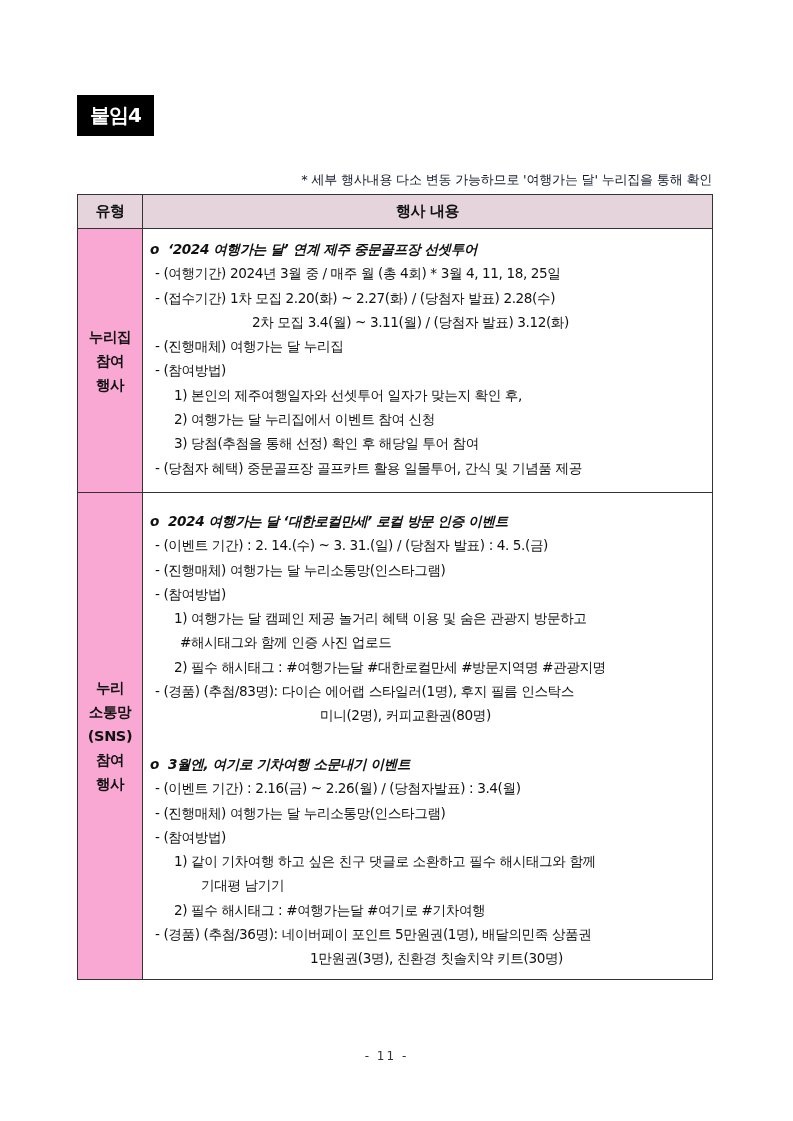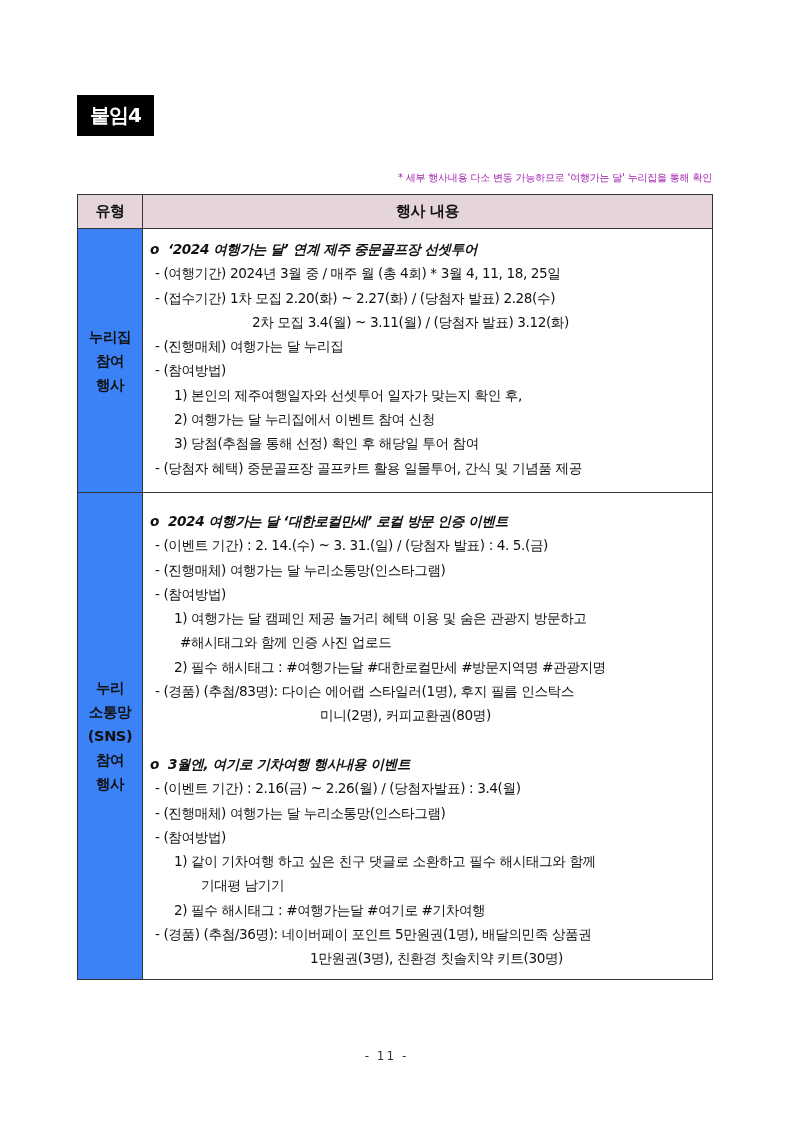--- a/index.html
+++ b/index.html
@@ -15,33 +15,33 @@
       display: flex; align-items: center; justify-content: center;
       letter-spacing: -1px;
     }
     .title-box {
       position: absolute; left: 94px; top: 0; width: 540px; height: 39px;
       border: 1px solid #000; display: flex; align-items: center;
       padding-left: 28px; box-sizing: border-box; width: 542px; height: 41px;
       font-weight: bold; font-size: 21px; letter-spacing: -0.5px;
     }
     .note {
-      position: absolute; right: 81px; top: 171px; font-size: 10px; color: #a21caf;
+      position: absolute; right: 81px; top: 171px; font-size: 13px; color: #0f172a;
       letter-spacing: -0.2px;
     }
     table.main {
       position: absolute; left: 77px; top: 194px; width: 636px;
       border-collapse: collapse; font-size: 13.6px; letter-spacing: -0.4px;
     }
     table.main td, table.main th { border: 1px solid #333; padding: 0; }
     table.main { border: 1.5px solid #222; }
     th { background: #e5d4dc; font-weight: bold; height: 33px; font-size: 15px; }
     th.type { width: 64px; }
     td.type {
-      background: #3b82f6; text-align: center; vertical-align: middle;
+      background: #f9a8d4; text-align: center; vertical-align: middle;
       font-weight: bold; font-size: 14.5px; line-height: 24px;
     }
     td.content { vertical-align: top; padding: 0 0 0 0; }
     .sec1 { height: 263px; box-sizing: border-box; padding-top: 8px; }
     .sec2 { height: 486px; box-sizing: border-box; padding-top: 16px; }
     .line { height: 24.3px; line-height: 24.3px; white-space: nowrap; position: relative; }
     .head { font-weight: bold; padding-left: 7px; font-style: italic; }
     .head .bullet { display: inline-block; margin-right: 9px; font-weight: bold; }
     .dash { padding-left: 12px; }
     .sub { padding-left: 31px; }
@@ -109,21 +109,21 @@
           <div class="line head"><span class="bullet">o</span><span>2024 여행가는 달 ‘대한로컬만세’ 로컬 방문 인증 이벤트</span></div>
           <div class="line dash">- (이벤트 기간) : 2. 14.(수) ~ 3. 31.(일) / (당첨자 발표) : 4. 5.(금)</div>
           <div class="line dash">- (진행매체) 여행가는 달 누리소통망(인스타그램)</div>
           <div class="line dash">- (참여방법)</div>
           <div class="line sub">1) 여행가는 달 캠페인 제공 놀거리 혜택 이용 및 숨은 관광지 방문하고</div>
           <div class="line subcont">#해시태그와 함께 인증 사진 업로드</div>
           <div class="line sub">2) 필수 해시태그 : #여행가는달 #대한로컬만세 #방문지역명 #관광지명</div>
           <div class="line dash">- (경품) (추첨/83명): 다이슨 에어랩 스타일러(1명), 후지 필름 인스탁스</div>
           <div class="line cont2">미니(2명), 커피교환권(80명)</div>
           <div class="gap"></div>
-          <div class="line head"><span class="bullet">o</span><span>3월엔, 여기로 기차여행 행사내용 이벤트</span></div>
+          <div class="line head"><span class="bullet">o</span><span>3월엔, 여기로 기차여행 소문내기 이벤트</span></div>
           <div class="line dash">- (이벤트 기간) : 2.16(금) ~ 2.26(월) / (당첨자발표) : 3.4(월)</div>
           <div class="line dash">- (진행매체) 여행가는 달 누리소통망(인스타그램)</div>
           <div class="line dash">- (참여방법)</div>
           <div class="line sub">1) 같이 기차여행 하고 싶은 친구 댓글로 소환하고 필수 해시태그와 함께</div>
           <div class="line subcont2">기대평 남기기</div>
           <div class="line sub">2) 필수 해시태그 : #여행가는달 #여기로 #기차여행</div>
           <div class="line dash">- (경품) (추첨/36명): 네이버페이 포인트 5만원권(1명), 배달의민족 상품권</div>
           <div class="line cont3">1만원권(3명), 친환경 칫솔치약 키트(30명)</div>
         </div>
       </td>

